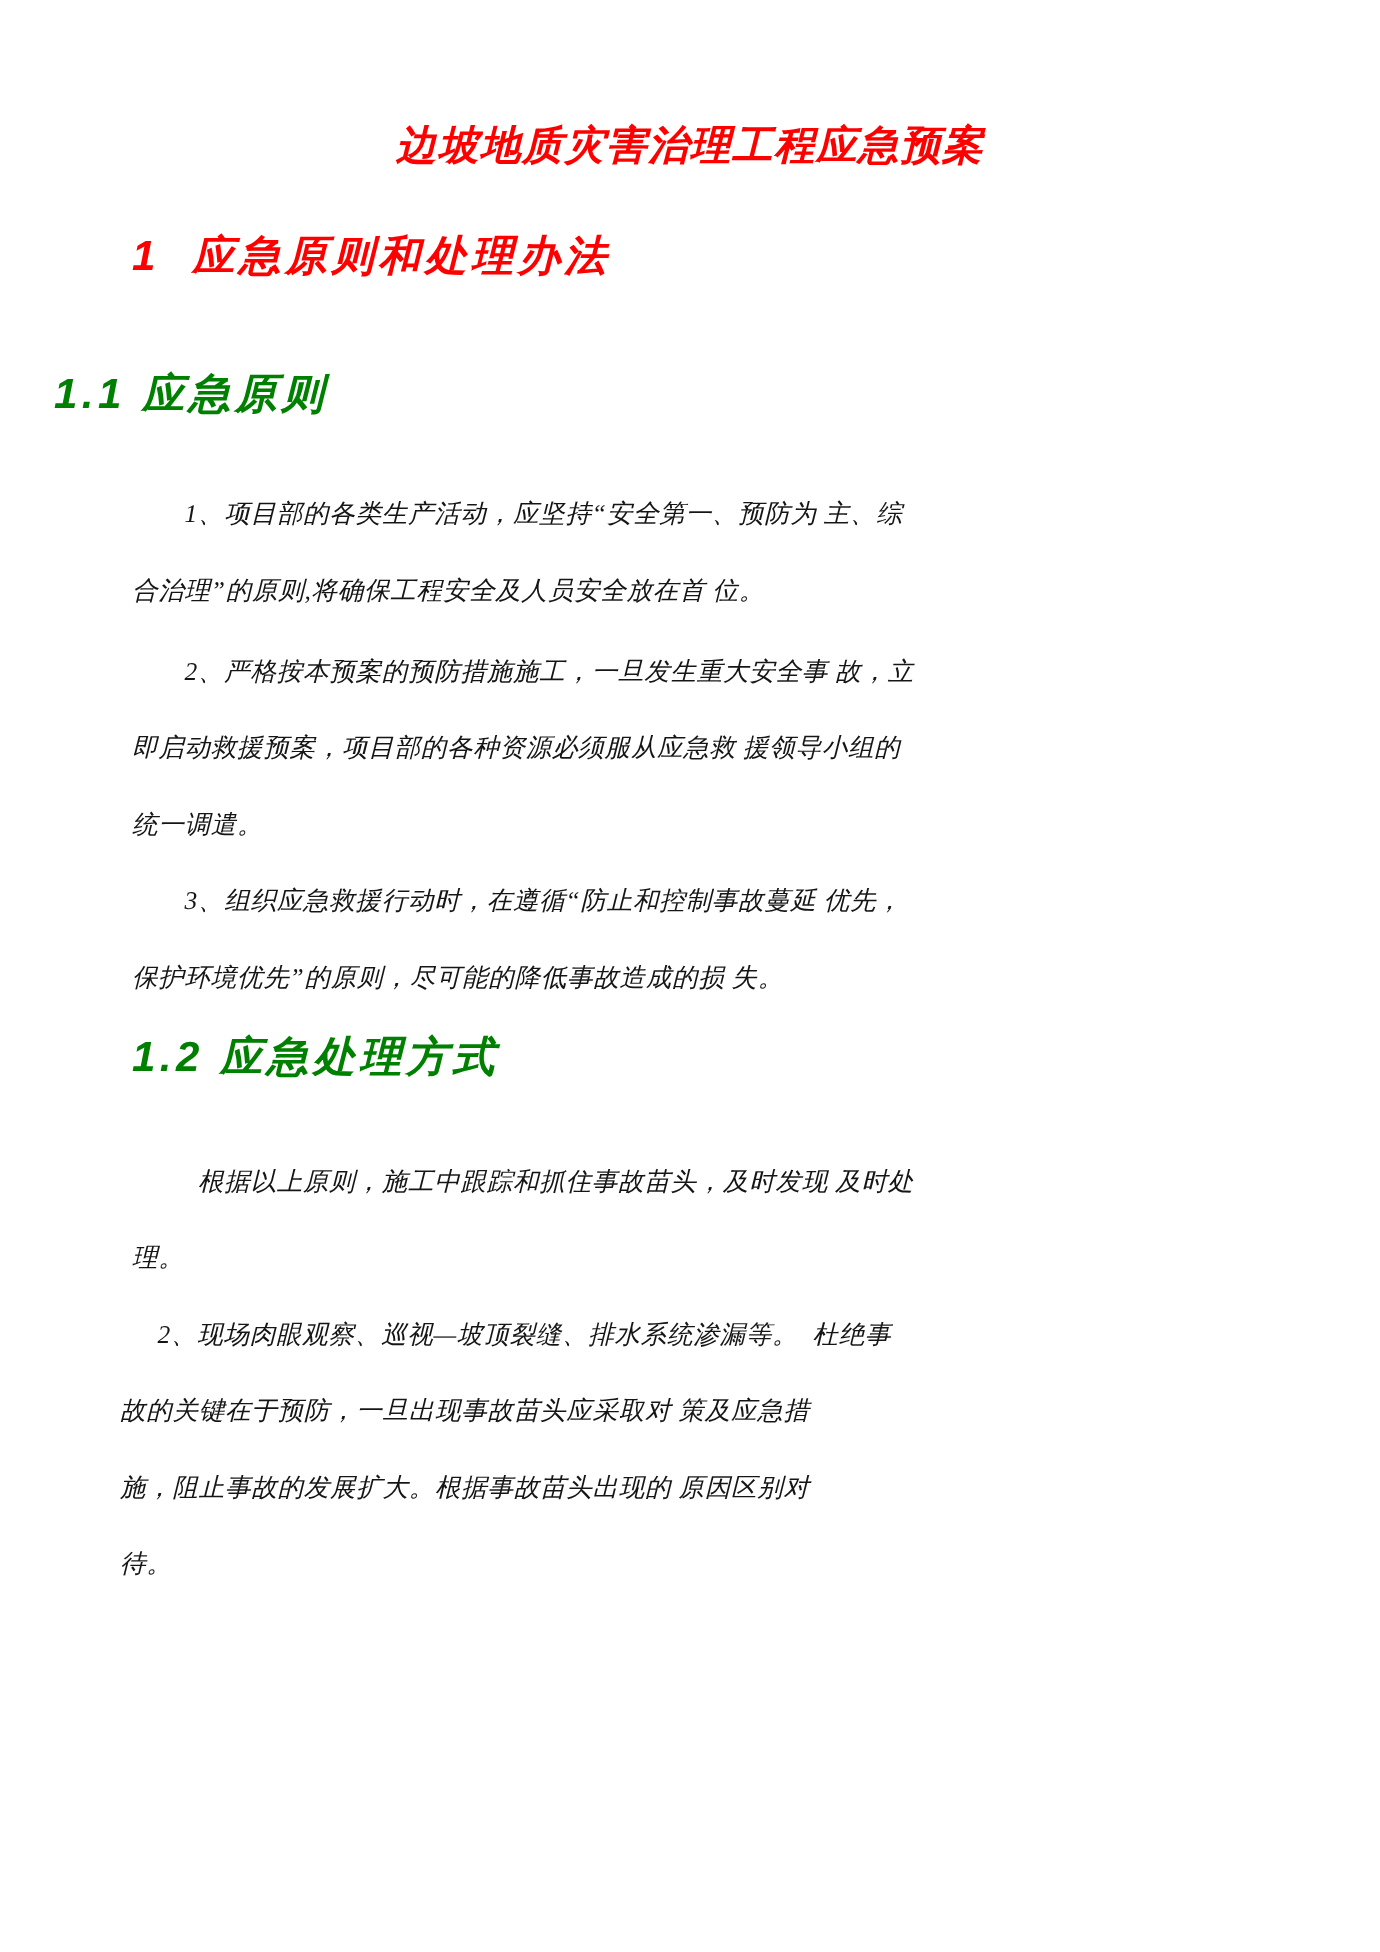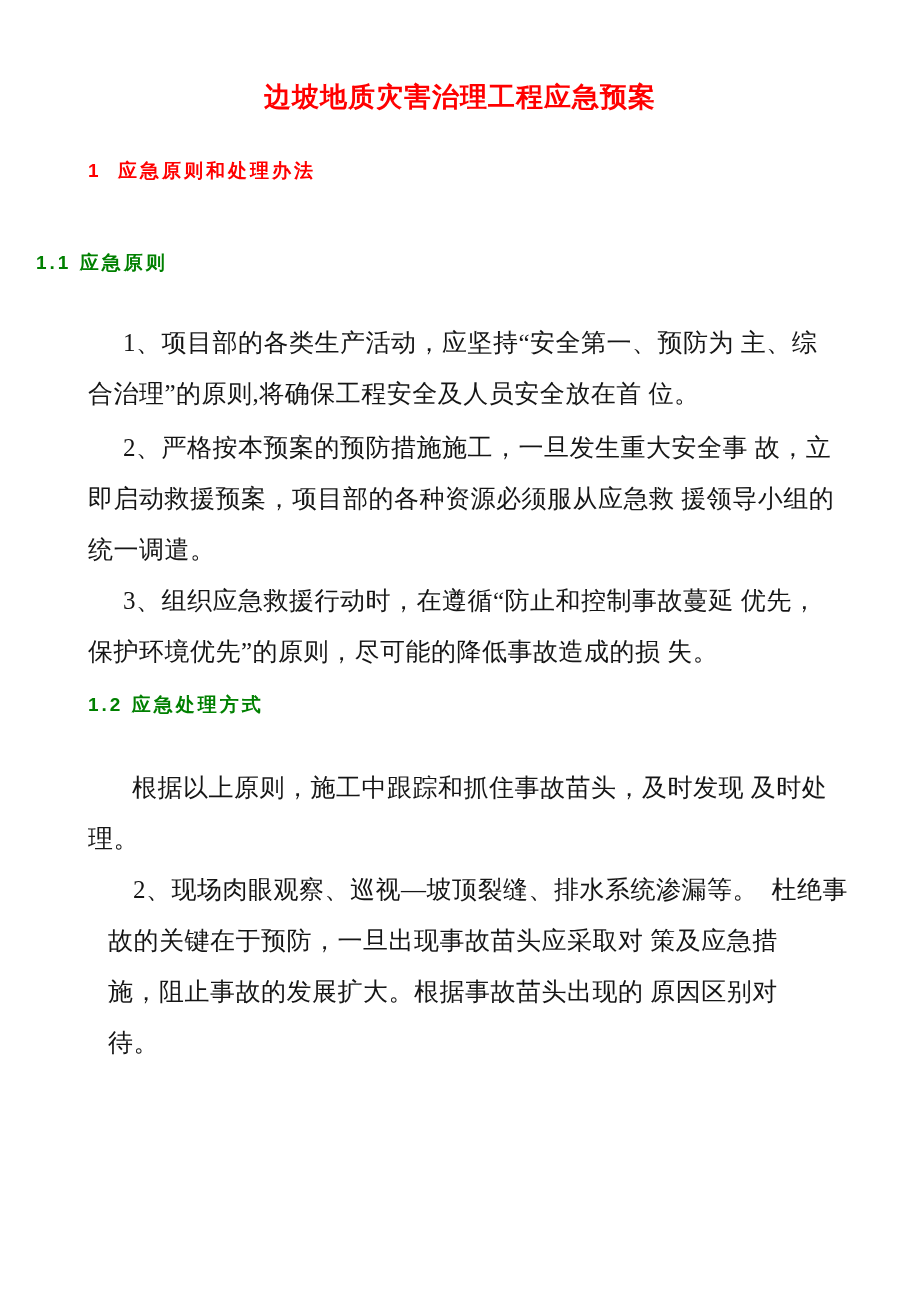--- a/index.html
+++ b/index.html
@@ -11,63 +11,64 @@
   html,body{margin:0;padding:0;}
   body{background:#fff;}
   .page{
     position:relative;
     width:920px;
     height:1301px;
     background:var(--page-background,#ffffff);
     font-family:"Liberation Serif","DejaVu Serif",serif;
     color:var(--body-text,#151515);
     overflow:hidden;
+    font-style:italic;
   }
   .doc-title{
     margin:0;
     padding-top:82px;
     text-align:center;
     font-family:"Liberation Sans","DejaVu Sans",sans-serif;
     font-weight:700;
     font-size:27px;
     line-height:30px;
     letter-spacing:1px;
     color:var(--title-red,#ff0000);
     white-space:pre;
   }
   .h-red,.h-green{
     font-family:"Liberation Sans","DejaVu Sans",sans-serif;
     font-weight:700;
-    font-size:19px;
+    font-size:28px;
     line-height:32px;
     letter-spacing:3px;
     margin:0 50px 0 88px;
     white-space:pre;
   }
   .h-red{color:var(--title-red,#ff0000);}
   .h-green{color:var(--heading-green,#008000);}
   #heading-1{margin-top:43px;}
   #heading-1-1{margin-top:60px;margin-left:36px;}
   #heading-1-2{margin-top:12px;}
   .para{
     margin:0 30px 0 88px;
-    font-size:25px;
+    font-size:17px;
     line-height:51px;
     letter-spacing:0.5px;
   }
   .line{white-space:pre;}
   .indent{padding-left:35px;}
   .indent-lg{padding-left:44px;}
   .indent-hang{padding-left:25px;}
   #para-1{margin-top:38px;}
   #para-2{margin-top:3px;}
   #para-3{margin-top:0;}
   #para-4{margin-top:41px;}
   #para-5{margin-top:0;}
-  #para-6{margin-top:0;margin-left:108px;}
+  #para-6{margin-top:0;margin-left:80px;}
 </style>
 </head>
 <body>
 
 <div class="page">
 
   <h1 class="doc-title">边坡地质灾害治理工程应急预案</h1>
 
   <h2 class="h-red" id="heading-1">1  应急原则和处理办法</h2>
 

